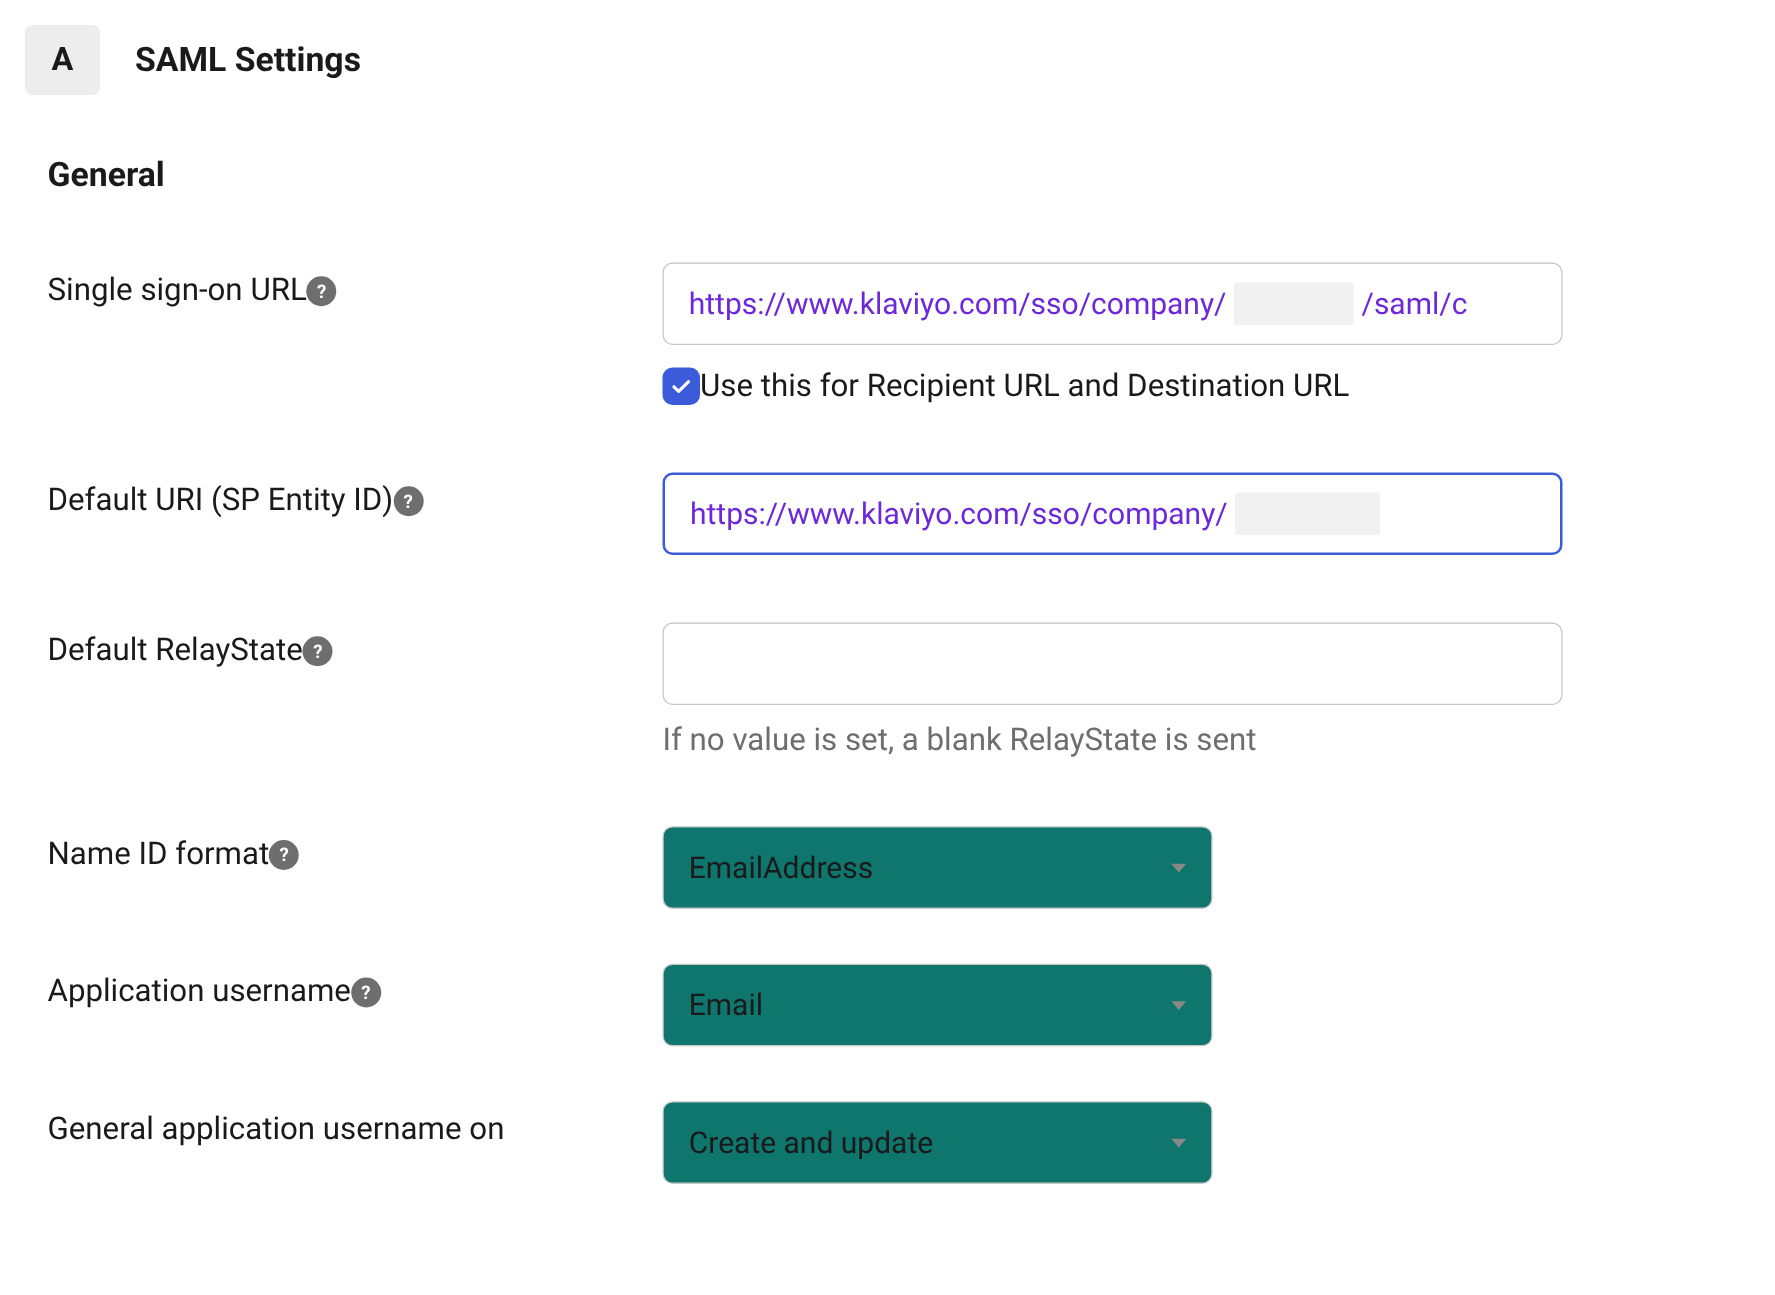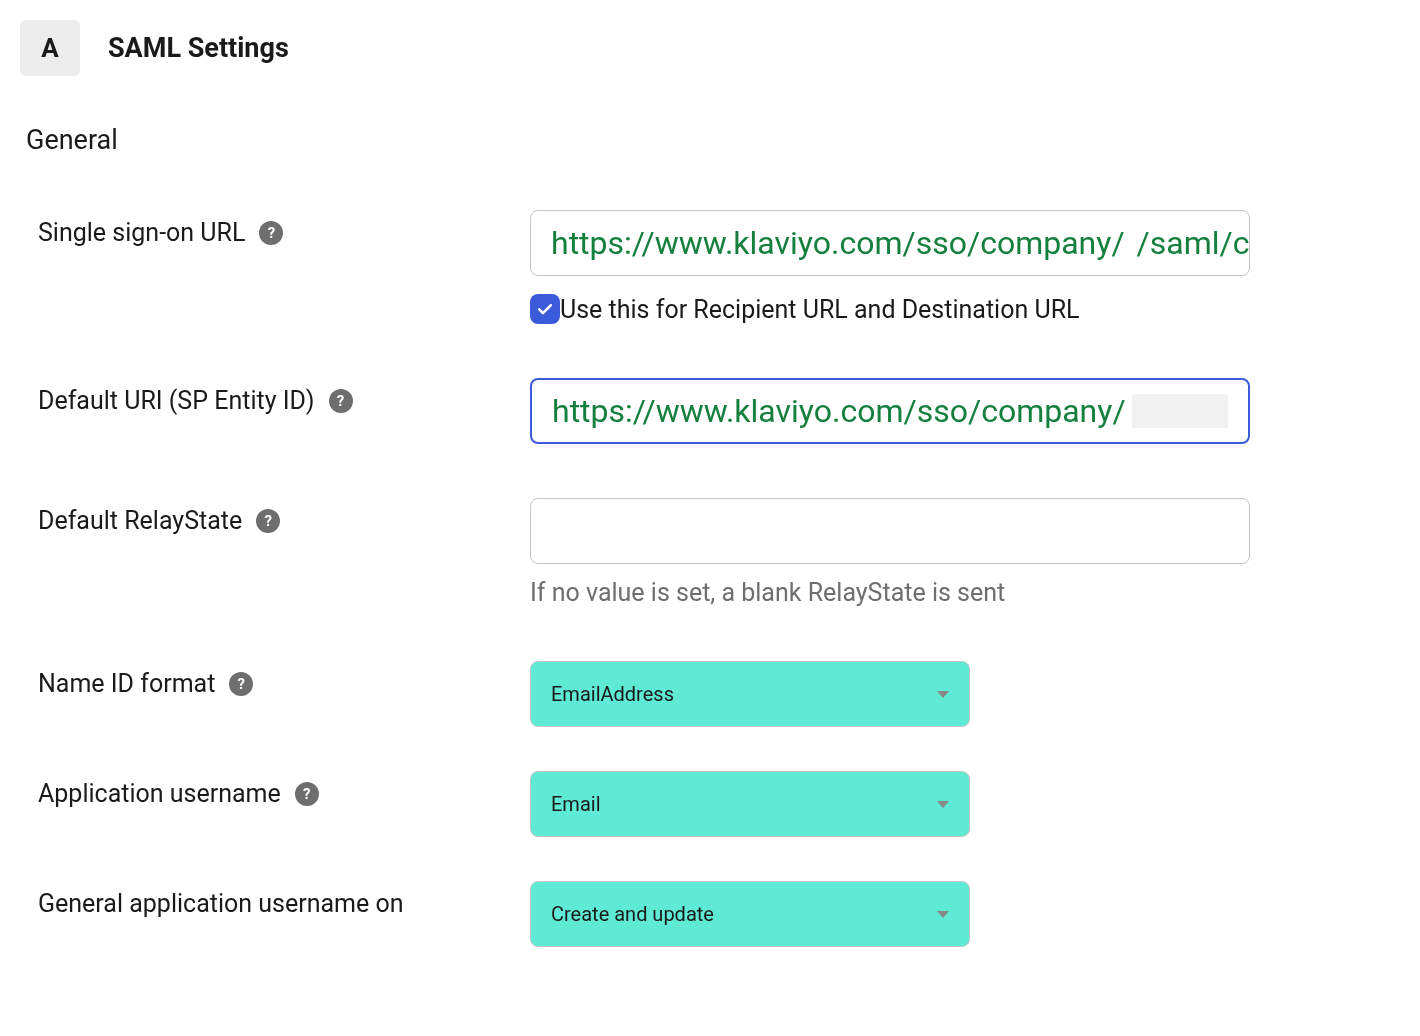--- a/index.html
+++ b/index.html
@@ -28,36 +28,35 @@
       font-size: 26px;
       color: #1a1a1a;
     }
     .page-title {
       font-size: 27px;
       font-weight: 700;
       color: #1a1a1a;
     }
     .section-heading {
       font-size: 27px;
-      font-weight: 400;
-      margin-left: 6px;
+      font-weight: 700;
+      margin-left: 18px;
       margin-bottom: 54px;
     }
     .form-row {
       display: flex;
       align-items: flex-start;
       margin-bottom: 48px;
     }
     .form-label-col {
       width: 510px;
       padding-left: 18px;
       padding-top: 8px;
       display: flex;
       align-items: center;
-      gap: 14px;
     }
     .form-label {
       font-size: 25px;
       font-weight: 400;
       color: #1a1a1a;
     }
     .help-icon {
       width: 24px;
       height: 24px;
       border-radius: 50%;
@@ -74,22 +73,22 @@
     .form-control-col {
       flex: 1;
       max-width: 720px;
     }
     .text-input {
       width: 100%;
       height: 66px;
       border: 1px solid #c5c5c5;
       border-radius: 8px;
       padding: 0 20px;
-      font-size: 32px;
-      color: #15803d;
+      font-size: 24px;
+      color: #6d28d9;
       background: #fff;
       outline: none;
       position: relative;
       display: flex;
       align-items: center;
       overflow: hidden;
       white-space: nowrap;
     }
     .text-input.focused {
       border: 2px solid #3b5bdb;
@@ -129,23 +128,23 @@
       font-size: 25px;
       color: #6e6e6e;
       margin-top: 14px;
     }
     .select {
       width: 440px;
       height: 66px;
       border: 1px solid #c5c5c5;
       border-radius: 8px;
       padding: 0 20px;
-      font-size: 20px;
-      color: #1a1a1a;
-      background: #5eead4;
+      font-size: 24px;
+      color: #1a1a1a;
+      background: #0f766e;
       display: flex;
       align-items: center;
       justify-content: space-between;
       cursor: pointer;
     }
     .caret {
       width: 0;
       height: 0;
       border-left: 6px solid transparent;
       border-right: 6px solid transparent;

